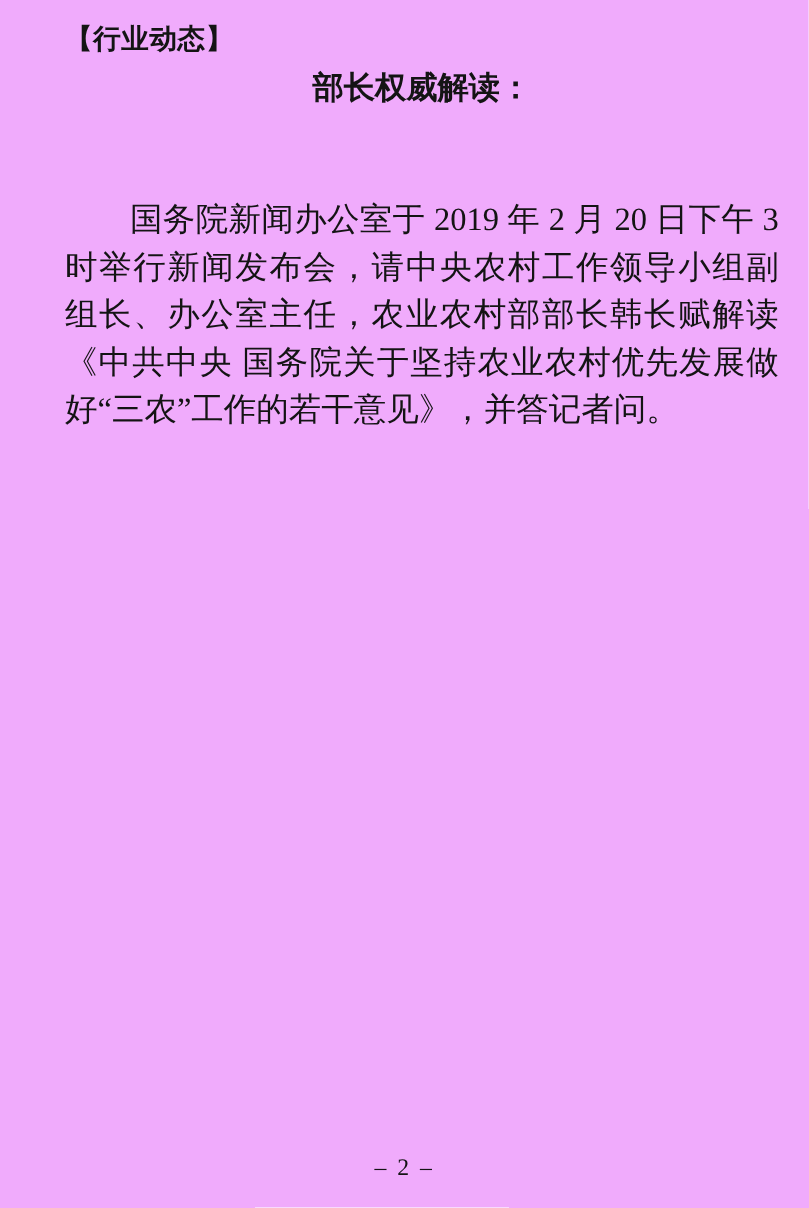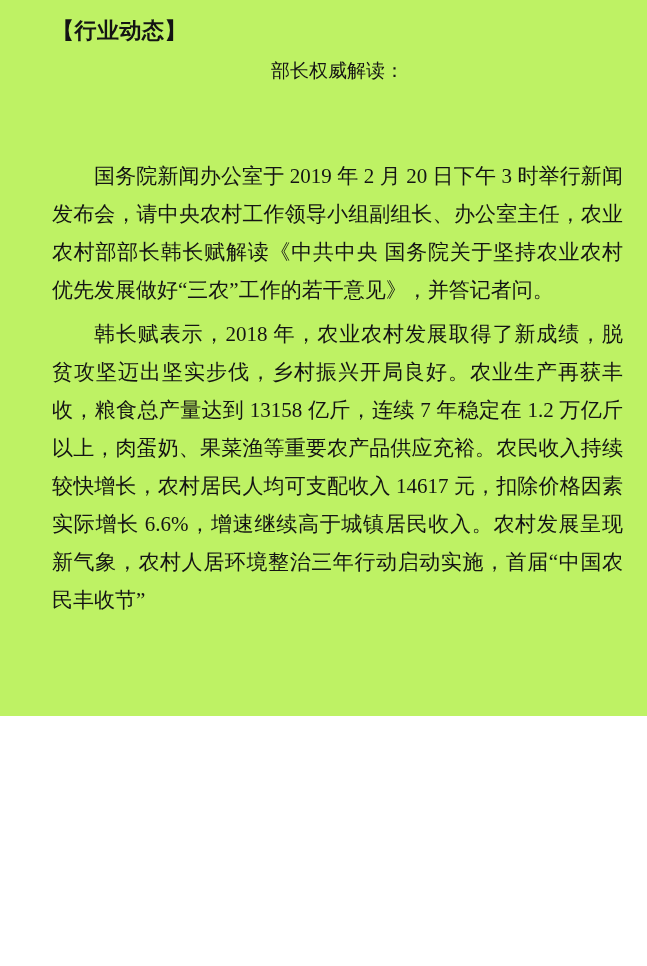--- a/index.html
+++ b/index.html
@@ -3,53 +3,53 @@
 <meta charset="utf-8">
 <style>
   html, body {
     margin: 0;
     padding: 0;
     background: #ffffff;
   }
   .page {
     position: relative;
     width: 647px;
-    height: 716px;
+    height: 966px;
     margin: 0 auto;
-    background: #bef264;
+    background: #f0abfc;
     color: #141414;
     font-family: "Liberation Serif", "DejaVu Serif", serif;
     overflow: hidden;
   }
   .section-tag {
     position: absolute;
     left: 52px;
     top: 17px;
     font-family: "Liberation Sans", "DejaVu Sans", sans-serif;
     font-weight: 700;
     font-size: 22px;
     line-height: 28px;
     letter-spacing: 0.5px;
   }
   .title-block {
     position: absolute;
     left: 52px;
     right: 24px;
     top: 50px;
     text-align: center;
-    font-weight: 400;
-    font-size: 19px;
+    font-weight: 700;
+    font-size: 25px;
     line-height: 41px;
   }
   .body-text {
     position: absolute;
     left: 52px;
     right: 24px;
     top: 157px;
-    font-size: 21px;
+    font-size: 26px;
     line-height: 38px;
     text-align: justify;
     text-justify: inter-ideograph;
   }
   .body-text p {
     margin: 0 0 6px 0;
     text-indent: 2em;
   }
   .page-number {
     position: absolute;
@@ -68,18 +68,17 @@
 <div class="page">
 
   <div class="section-tag">【行业动态】</div>
 
   <div class="title-block">
     <div>部长权威解读：</div>
   </div>
 
   <div class="body-text">
     <p>国务院新闻办公室于 2019 年 2 月 20 日下午 3 时举行新闻发布会，请中央农村工作领导小组副组长、办公室主任，农业农村部部长韩长赋解读《中共中央 国务院关于坚持农业农村优先发展做好“三农”工作的若干意见》，并答记者问。</p>
-    <p>韩长赋表示，2018 年，农业农村发展取得了新成绩，脱贫攻坚迈出坚实步伐，乡村振兴开局良好。农业生产再获丰收，粮食总产量达到 13158 亿斤，连续 7 年稳定在 1.2 万亿斤以上，肉蛋奶、果菜渔等重要农产品供应充裕。农民收入持续较快增长，农村居民人均可支配收入 14617 元，扣除价格因素实际增长 6.6%，增速继续高于城镇居民收入。农村发展呈现新气象，农村人居环境整治三年行动启动实施，首届“中国农民丰收节”</p>
   </div>
 
   <div class="page-number">– 2 –</div>
 
 </div>
 
 </body></html>

